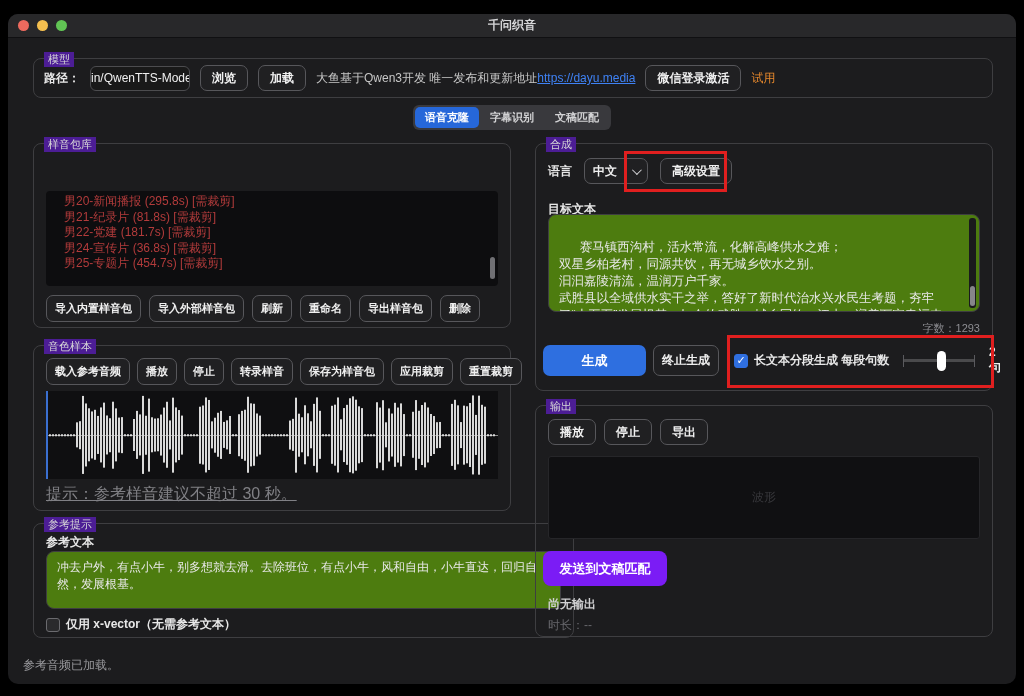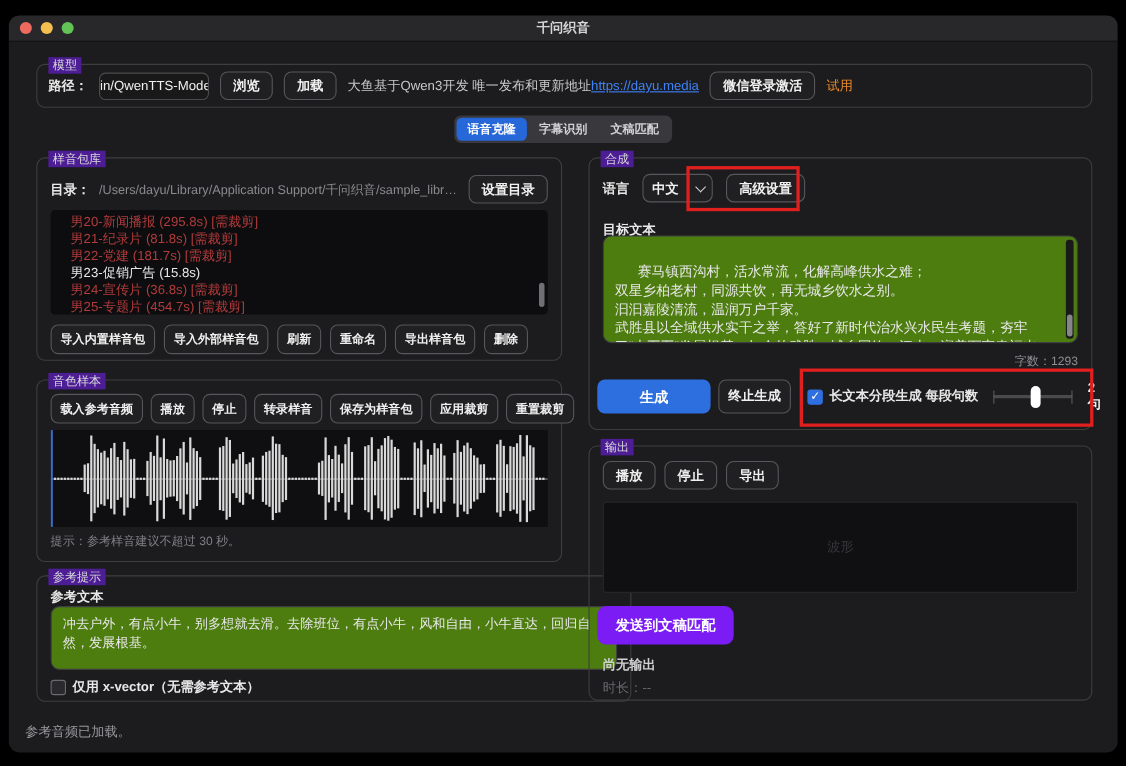--- a/index.html
+++ b/index.html
@@ -54,21 +54,21 @@
     background:#707074; border-radius:3px; }
   .lib-btn-row { position:absolute; left:12px; top:151px; display:flex; gap:8px; }
 
   
   .voice-btn-row { position:absolute; left:12px; top:12px; display:flex; gap:7px; }
   .waveform { position:absolute; left:12px; right:12px; top:45px; height:88px;
     background:#0f0f11; overflow:hidden; }
   .wf-center { position:absolute; left:0; right:0; top:50%; height:1px; background:#8a8a8a; }
   .wf-playhead { position:absolute; left:0; top:0; bottom:0; width:2px; background:#3a6fd0; }
   .wbar { position:absolute; top:50%; transform:translateY(-50%); width:2px; background:#d9d9d9; }
-  .hint { position:absolute; left:12px; top:138px; font-size:11px; color:#808085; }
+  .hint { position:absolute; left:12px; top:138px; font-size:16px; color:#808085;text-decoration:underline; }
 
   
   .ref-label { position:absolute; left:12px; top:10px; }
   .textbox { position:absolute; background:#4d7c0f; border:1px solid #3e3e41; border-radius:8px;
     color:#e8e8e8; font-size:12px; line-height:17px; padding:7px 10px; white-space:pre-wrap;
     overflow:hidden; }
   .ref-textbox { left:12px; right:12px; top:27px; height:58px; }
   .checkbox-row { position:absolute; display:flex; align-items:center; gap:6px; }
   .ref-check-row { left:12px; top:92px; }
   .checkbox { width:14px; height:14px; border:1px solid #6a6a6e; border-radius:3px; background:#2a2a2c;
@@ -151,30 +151,24 @@
   </div>
 
   <div class="tabbar">
     <div class="tab active">语音克隆</div>
     <div class="tab">字幕识别</div>
     <div class="tab">文稿匹配</div>
   </div>
 
   <div class="group" style="left:25px; top:129px; width:478px; height:185px;">
     <div class="group-label">样音包库</div>
-    <div class="dir-row">
-      <span class="field-label">目录：</span>
-      <span class="dir-value">/Users/dayu/Library/Application Support/千问织音/sample_library</span>
-      <span class="btn">设置目录</span>
-    </div>
     <div class="sample-list">
       <div class="sample-item flagged">男20-新闻播报 (295.8s) [需裁剪]</div>
       <div class="sample-item flagged">男21-纪录片 (81.8s) [需裁剪]</div>
       <div class="sample-item flagged">男22-党建 (181.7s) [需裁剪]</div>
-      <div class="sample-item">男23-促销广告 (15.8s)</div>
       <div class="sample-item flagged">男24-宣传片 (36.8s) [需裁剪]</div>
       <div class="sample-item flagged">男25-专题片 (454.7s) [需裁剪]</div>
       <div class="list-scroll-thumb"></div>
     </div>
     <div class="lib-btn-row">
       <span class="btn small">导入内置样音包</span>
       <span class="btn small">导入外部样音包</span>
       <span class="btn small">刷新</span>
       <span class="btn small">重命名</span>
       <span class="btn small">导出样音包</span>

